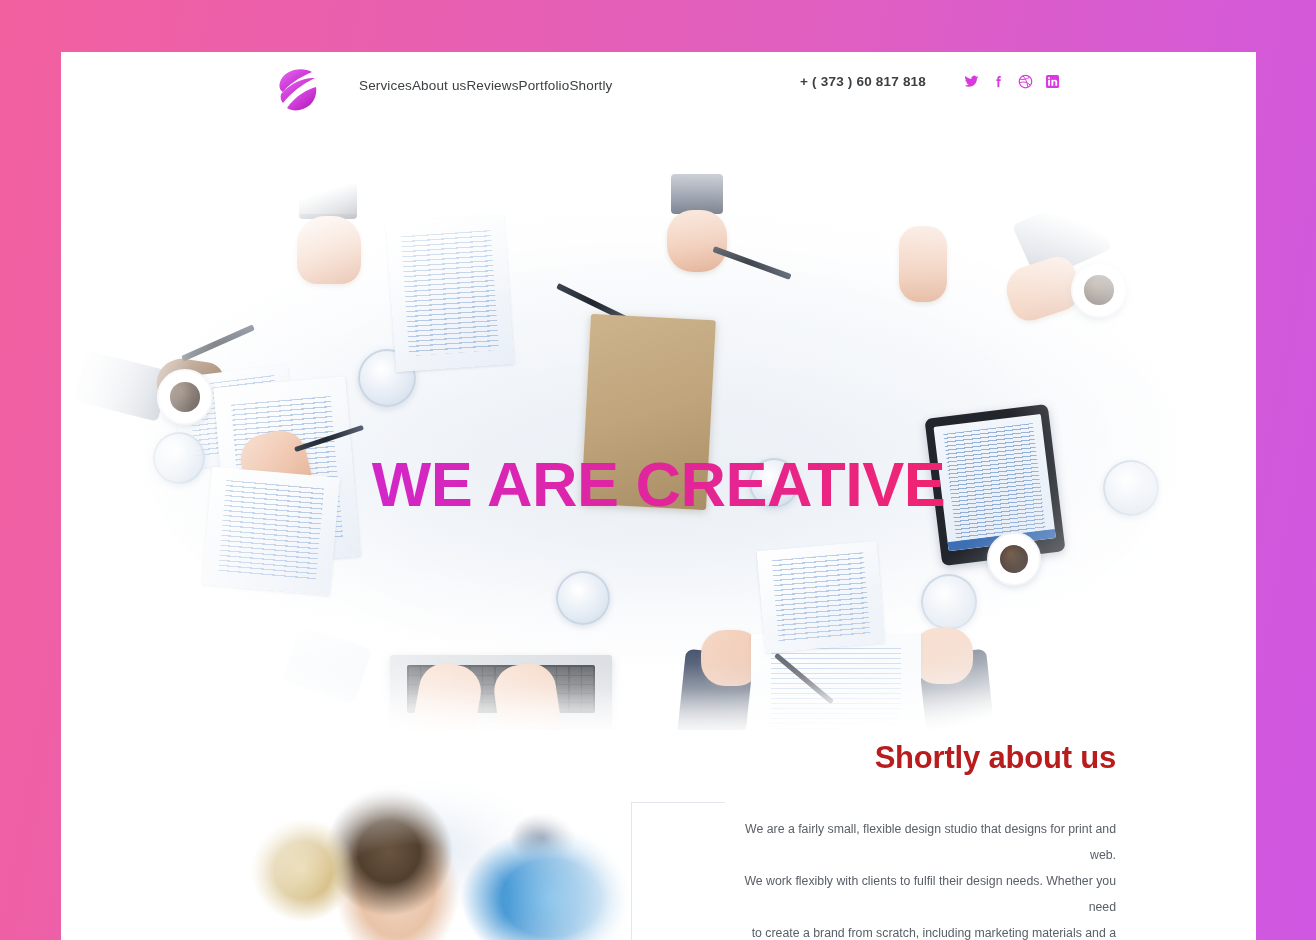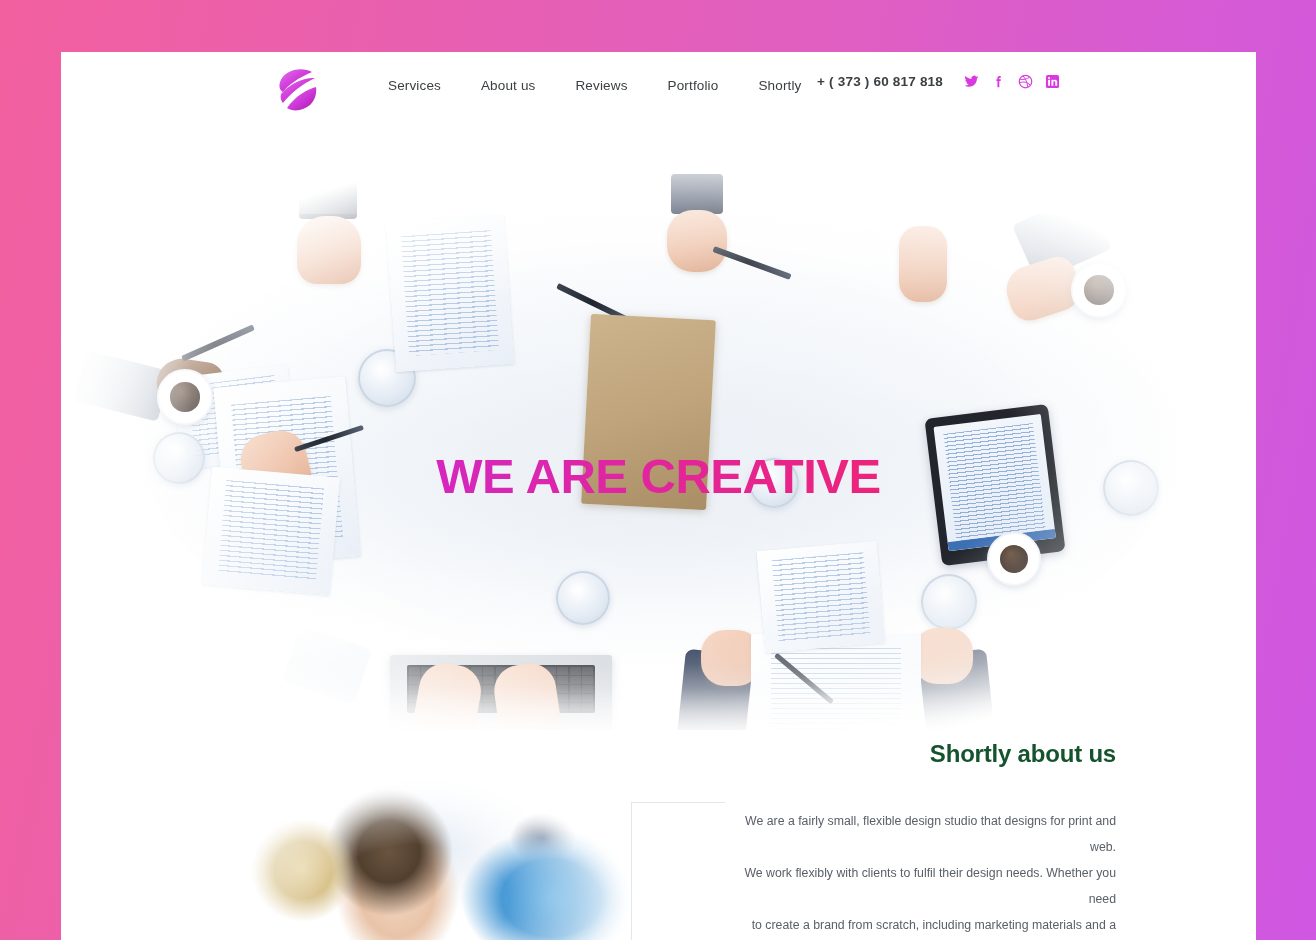--- a/index.html
+++ b/index.html
@@ -32,38 +32,37 @@
   }
 
   #brand-logo {
     position:absolute;
     left:214px; top:13px;
     width:44px; height:48px;
   }
 
   #primary-nav {
     position:absolute;
-    left:327px; top:26px;
+    left:298px; top:26px;
     display:flex;
-    gap:40px;
   }
   #primary-nav .nav-link {
     font-size:13.5px;
     color:#3c4043;
     letter-spacing:.15px;
     white-space:nowrap;
     cursor:pointer;
   }
 
   #header-right {
     position:absolute;
     right:196px; top:22px;
     display:flex;
     align-items:flex-start;
-    gap:21px;
+    gap:38px;
   }
   #phone-number {
     font-size:13.5px;
     font-weight:bold;
     color:#3c4043;
     letter-spacing:.2px;
     white-space:nowrap;
   }
   #social-links {
     display:flex;
@@ -264,21 +263,21 @@
     position:absolute;
     opacity:.85;
     filter:blur(.3px);
   }
 
   #hero-title {
     position:absolute;
     left:0; right:0;
     top:318px;
     text-align:center;
-    font-size:49px;
+    font-size:63px;
     font-weight:bold;
     letter-spacing:-.5px;
     font-family:"Liberation Sans", sans-serif;
     background:linear-gradient(90deg,#b52ae2 0%,#cf27d0 22%,#e0259f 48%,#ee2473 72%,#f32457 100%);
     -webkit-background-clip:text;
     background-clip:text;
     color:transparent;
     -webkit-text-fill-color:transparent;
     z-index:6;
     text-transform:uppercase;
@@ -312,23 +311,23 @@
     mask-image:radial-gradient(ellipse 48% 62% at 52% 78%, #000 38%, rgba(0,0,0,.5) 66%, rgba(0,0,0,0) 88%);
   }
 
   #about-copy {
     position:absolute;
     right:140px; top:10px;
     width:400px;
     text-align:right;
   }
   #about-heading {
-    font-size:24px;
+    font-size:31px;
     font-weight:bold;
-    color:#14532d;
+    color:#b91c1c;
     letter-spacing:-.2px;
     margin-bottom:40px;
   }
   #about-frame {
     position:absolute;
     left:-85px; top:62px;
     width:94px; height:200px;
     border-left:1.5px solid #e3e6ea;
     border-top:1.5px solid #e3e6ea;
   }

